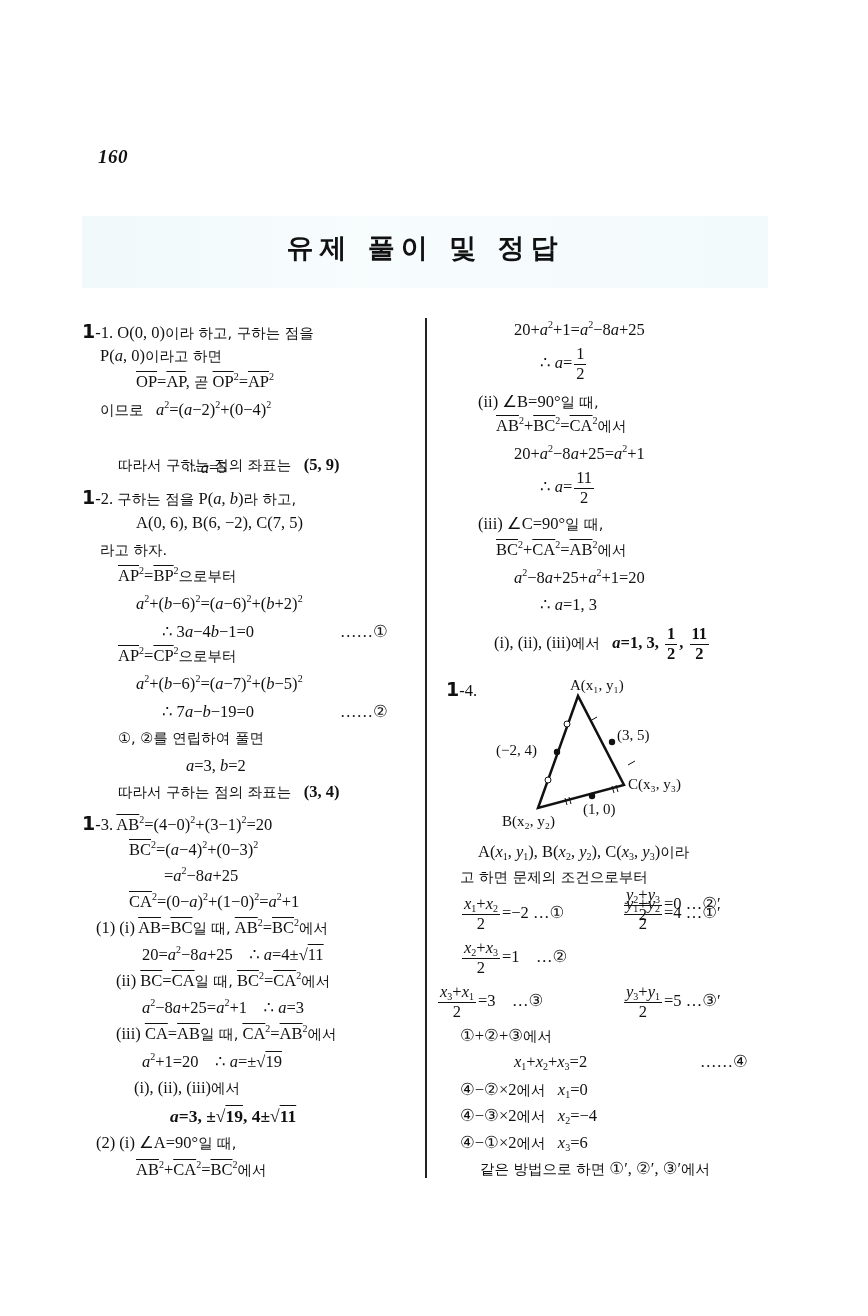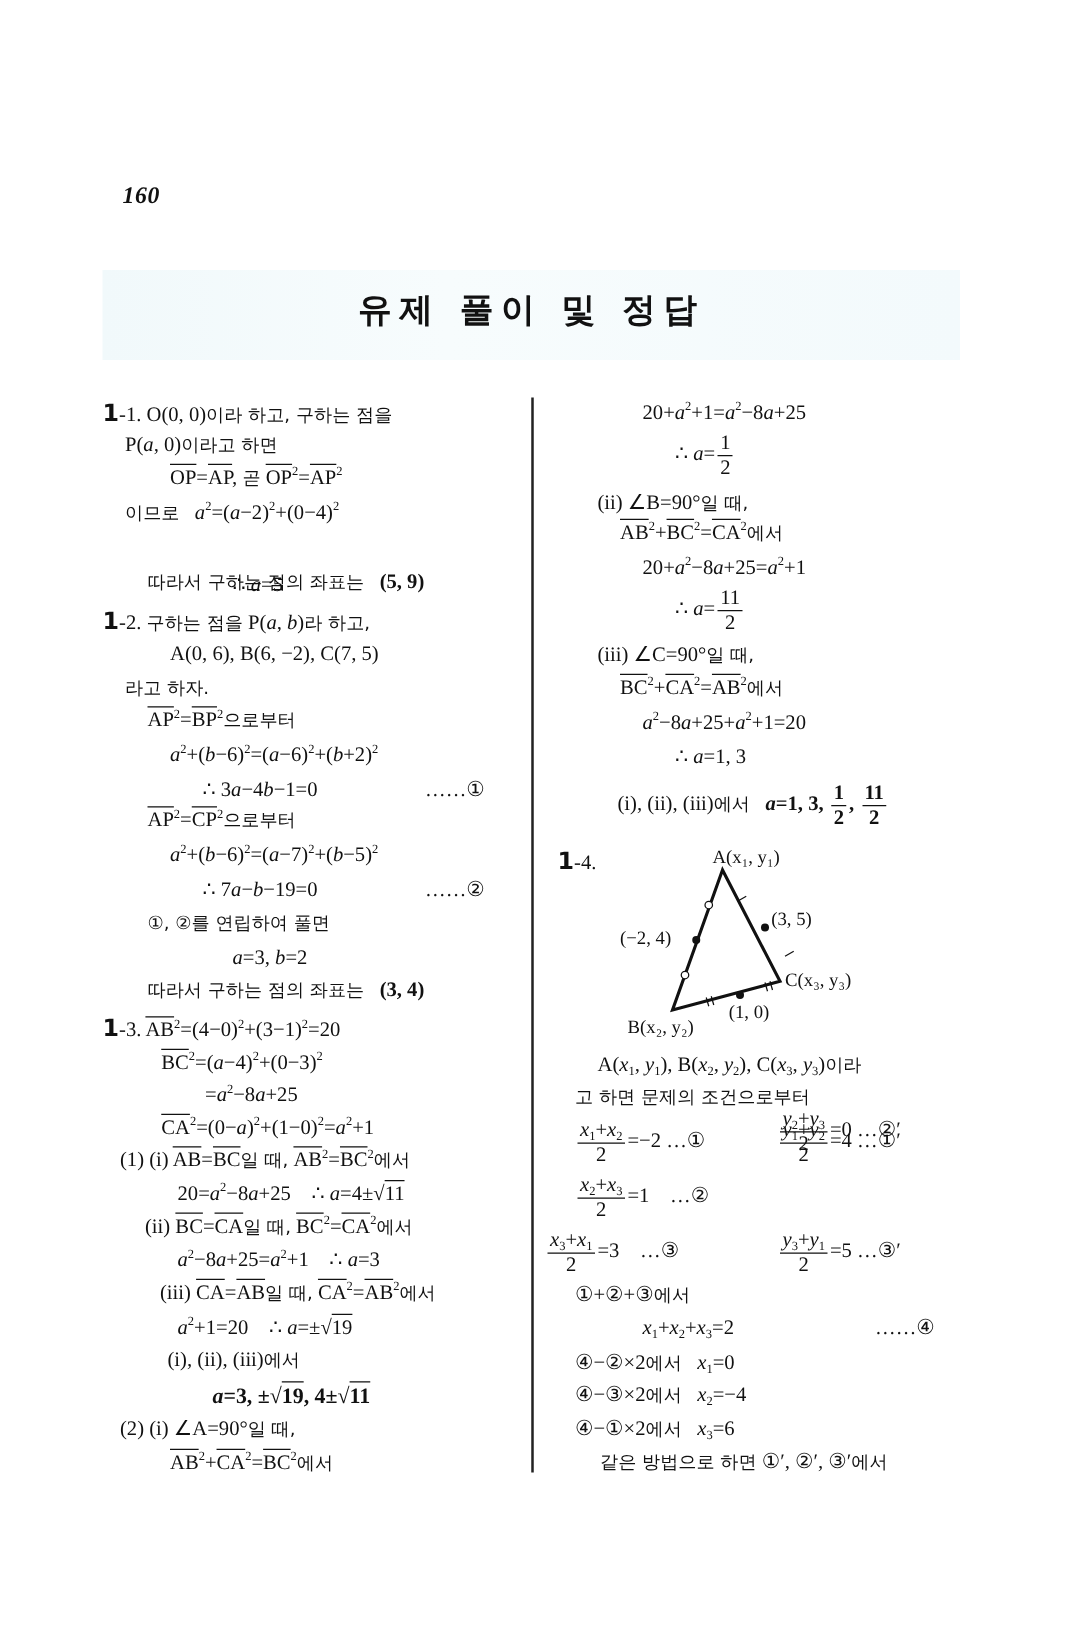--- a/index.html
+++ b/index.html
@@ -77,21 +77,21 @@
       <span class="num">1</span><span>-3.</span>
       <span class="ov">AB</span><sup>2</sup>=(4−0)<sup>2</sup>+(3−1)<sup>2</sup>=20
     </div>
     <div class="line" style="left:129px;top:840px;"><span class="ov">BC</span><sup>2</sup>=(<span class="it">a</span>−4)<sup>2</sup>+(0−3)<sup>2</sup></div>
     <div class="line" style="left:164px;top:866px;">=<span class="it">a</span><sup>2</sup>−8<span class="it">a</span>+25</div>
     <div class="line" style="left:129px;top:892px;"><span class="ov">CA</span><sup>2</sup>=(0−<span class="it">a</span>)<sup>2</sup>+(1−0)<sup>2</sup>=<span class="it">a</span><sup>2</sup>+1</div>
     <div class="line" style="left:96px;top:918px;">(1) (i) <span class="ov">AB</span>=<span class="ov">BC</span><span class="kr">일 때,</span> <span class="ov">AB</span><sup>2</sup>=<span class="ov">BC</span><sup>2</sup><span class="kr">에서</span></div>
     <div class="line" style="left:142px;top:945px;">20=<span class="it">a</span><sup>2</sup>−8<span class="it">a</span>+25&nbsp;&nbsp;&nbsp;&nbsp;∴ <span class="it">a</span>=4±√<span style="text-decoration:overline">11</span></div>
     <div class="line" style="left:116px;top:971px;">(ii) <span class="ov">BC</span>=<span class="ov">CA</span><span class="kr">일 때,</span> <span class="ov">BC</span><sup>2</sup>=<span class="ov">CA</span><sup>2</sup><span class="kr">에서</span></div>
     <div class="line" style="left:142px;top:998px;"><span class="it">a</span><sup>2</sup>−8<span class="it">a</span>+25=<span class="it">a</span><sup>2</sup>+1&nbsp;&nbsp;&nbsp;&nbsp;∴ <span class="it">a</span>=3</div>
-    <div class="line" style="left:116px;top:1024px;margin-left:12px;">(iii) <span class="ov">CA</span>=<span class="ov">AB</span><span class="kr">일 때,</span> <span class="ov">CA</span><sup>2</sup>=<span class="ov">AB</span><sup>2</sup><span class="kr">에서</span></div>
+    <div class="line" style="left:116px;top:1024px;">(iii) <span class="ov">CA</span>=<span class="ov">AB</span><span class="kr">일 때,</span> <span class="ov">CA</span><sup>2</sup>=<span class="ov">AB</span><sup>2</sup><span class="kr">에서</span></div>
     <div class="line" style="left:142px;top:1052px;"><span class="it">a</span><sup>2</sup>+1=20&nbsp;&nbsp;&nbsp;&nbsp;∴ <span class="it">a</span>=±√<span style="text-decoration:overline">19</span></div>
     <div class="line" style="left:134px;top:1078px;">(i), (ii), (iii)<span class="kr">에서</span></div>
     <div class="line b" style="left:170px;top:1106px;font-size:17.5px;"><span class="it">a</span>=3, ±√<span style="text-decoration:overline">19</span>, 4±√<span style="text-decoration:overline">11</span></div>
     <div class="line" style="left:96px;top:1133px;">(2) (i) ∠A=90°<span class="kr">일 때,</span></div>
     <div class="line" style="left:136px;top:1160px;"><span class="ov">AB</span><sup>2</sup>+<span class="ov">CA</span><sup>2</sup>=<span class="ov">BC</span><sup>2</sup><span class="kr">에서</span></div>
   </div>
 </div>
 
 <div>
   <div>

